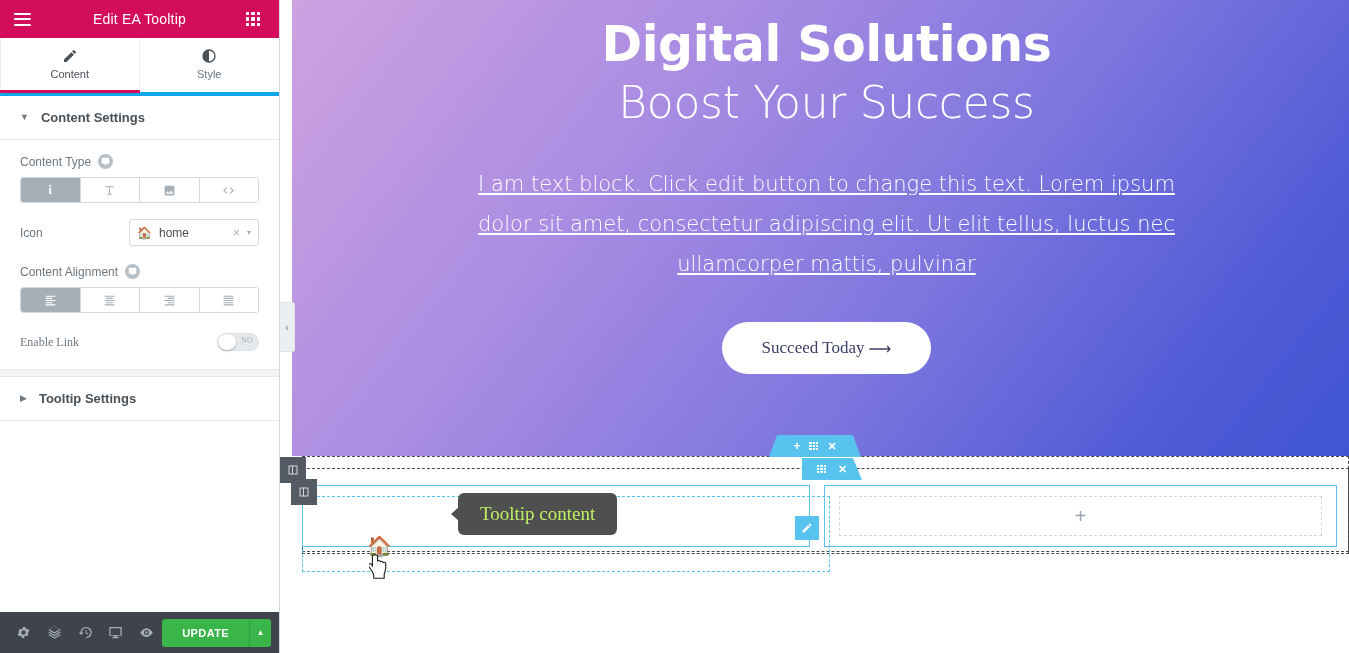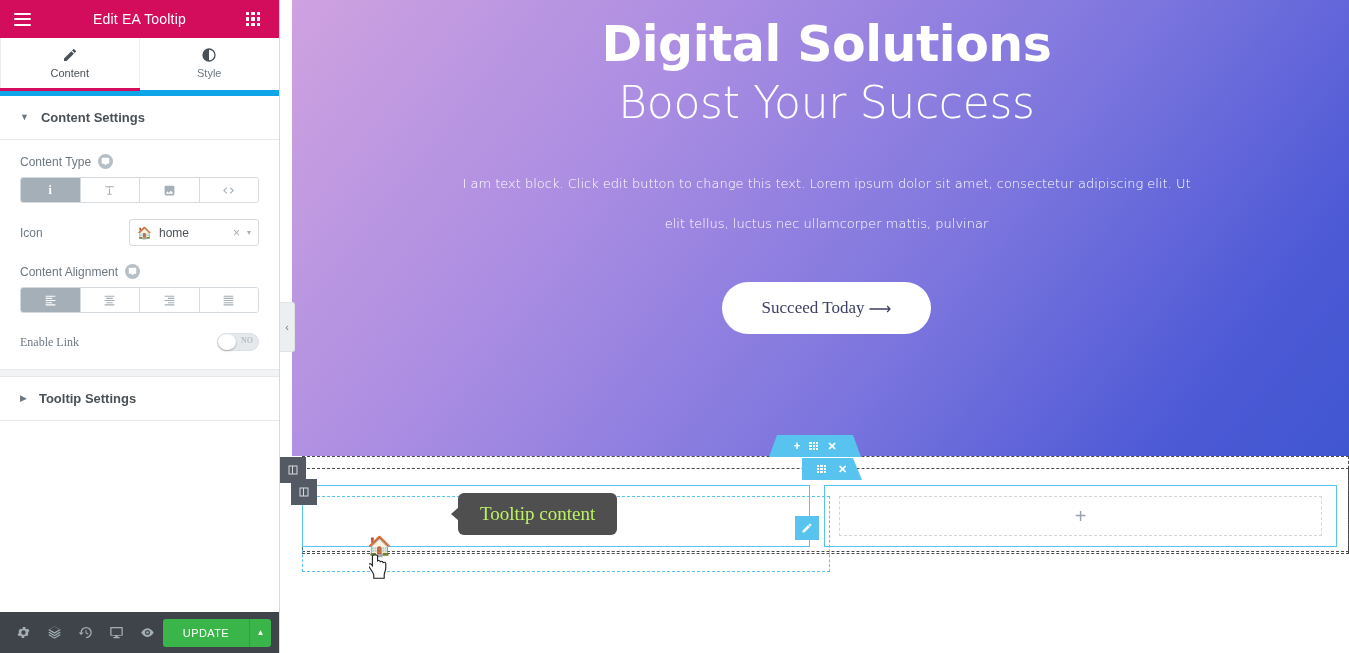--- a/index.html
+++ b/index.html
@@ -44,21 +44,21 @@
     position: absolute; right: 9px; top: 0; height: 38px;
     width: 34px; display: flex; align-items: center; justify-content: center;
     cursor: pointer;
   }
   .grid9 { width: 14px; height: 14px; display: grid; grid-template-columns: repeat(3,1fr); grid-template-rows: repeat(3,1fr); gap: 2px; }
   .grid9 i { background: #fff; display: block; border-radius: .5px; }
 
   
   .panel-tabs {
     display: flex; height: 58px; background: #fff;
-    border-bottom: 6px solid #0ea5e9; flex: 0 0 58px;
+    border-bottom: 4px solid #0ea5e9; flex: 0 0 58px;
   }
   .panel-tab {
     flex: 1; display: flex; flex-direction: column;
     align-items: center; justify-content: center;
     gap: 5px; cursor: pointer;
     font-size: 11px; color: #6d7882;
     border-bottom: 3px solid transparent;
     margin-bottom: -1px;
     position: relative;
   }
@@ -137,21 +137,21 @@
     height: 41px; background: #3f444b; display: flex; align-items: center;
     padding: 0 8px; gap: 0px; flex: 0 0 41px;
   }
   .ft-icon {
     width: 34px; height: 41px; display: flex; align-items: center; justify-content: center;
     cursor: pointer;
   }
   .ft-icon svg { width: 15px; height: 15px; fill: #a4afb7; }
   .update-wrap { margin-left: auto; display: flex; height: 28px; }
   .update-btn {
-    background: #39b54a; color: #fff; font-size: 11px; font-weight: normal;
+    background: #39b54a; color: #fff; font-size: 11px; font-weight: bold;
     padding: 0 20px; display: flex; align-items: center; border-radius: 3px 0 0 3px;
     cursor: pointer; letter-spacing:.4px;
   }
   .update-caret {
     background: #39b54a; width: 22px; display: flex; align-items: center; justify-content: center;
     border-radius: 0 3px 3px 0; border-left: 1px solid #2fa040; cursor: pointer;
     color:#fff; font-size: 8px;
   }
 
   
@@ -166,22 +166,23 @@
     font-size: 49px; font-weight: bold; letter-spacing: -0.5px;
     padding-top: 18px; line-height: 1.1;
   }
   .h-sub {
     font-family: "DejaVu Sans", sans-serif;
     font-size: 44px; font-weight: 300; line-height: 1.15; margin-top: 6px;
     letter-spacing: -0.3px;
   }
   .h-para {
     width: 740px; margin: 36px auto 0 auto;
-    font-size: 13px; line-height: 40px; font-weight: 300;
+    font-size: 21px; line-height: 40px; font-weight: 300;
     font-family: "DejaVu Sans", sans-serif;
+    text-decoration: underline;
   }
   .cta-wrap { margin-top: 38px; }
   .cta {
     display: inline-flex; align-items: center; gap: 4px;
     background: #fff; color: #3c3f63; border-radius: 30px;
     padding: 16px 40px; font-size: 17px; font-weight: 500;
     cursor: pointer; font-family:Liberation Serif, serif;
   }
   .cta .arw { font-size: 16px; }
 

